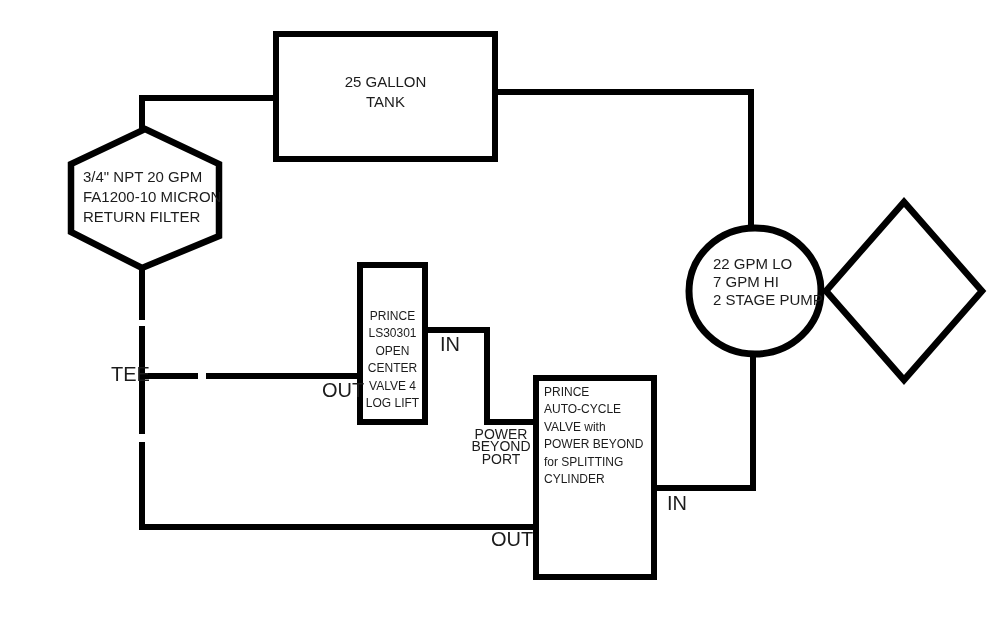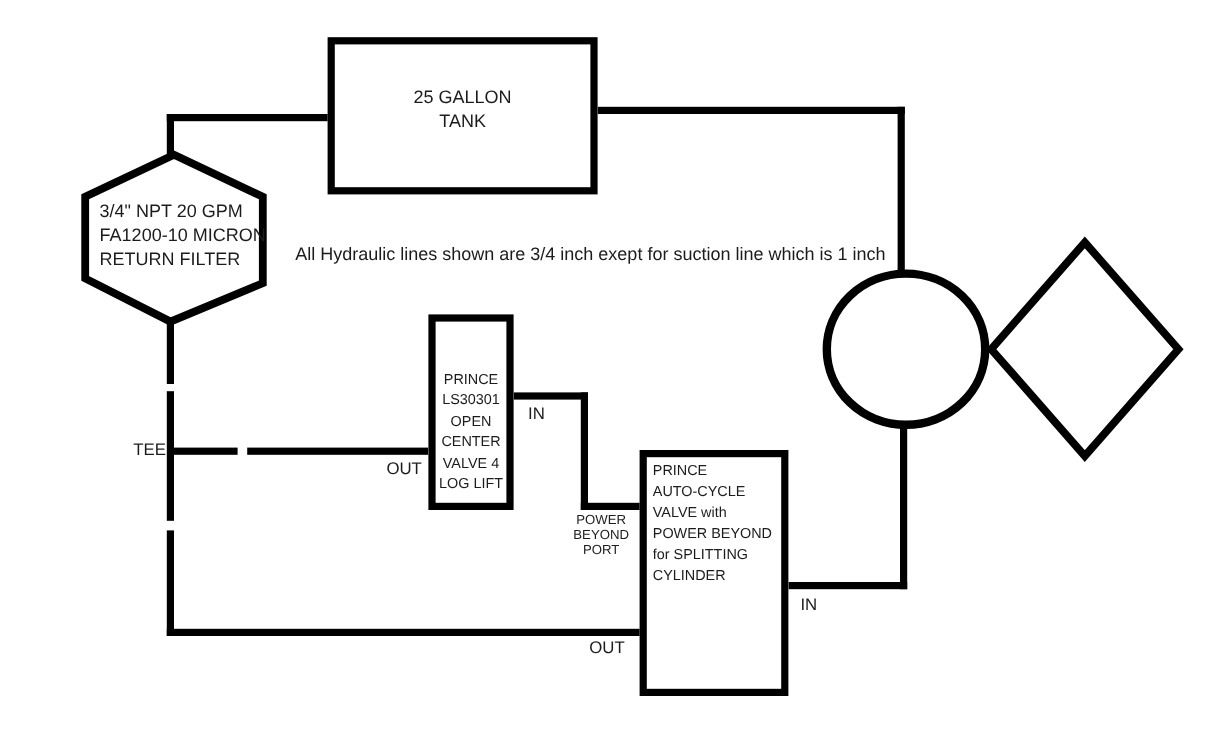--- a/index.html
+++ b/index.html
@@ -5,21 +5,21 @@
   html,body{margin:0;padding:0;background:#fff;}
   .canvas{
     position:relative;width:1008px;height:630px;background:#ffffff;
     font-family:Liberation Sans, sans-serif;color:#1c1c1c;overflow:hidden;margin-left:20px;
   }
   .pipe{position:absolute;background:#000;}
   .shape-layer{position:absolute;left:0;top:0;}
   .node-box{position:absolute;border:6px solid #000;background:#fff;box-sizing:border-box;}
   .lbl{position:absolute;white-space:pre-line;}
   .t15{font-size:15px;line-height:20px;}
-  .t14{font-size:14px;line-height:15px;}
+  .t14{font-size:20px;line-height:15px;}
   .t13{font-size:12px;line-height:17.4px;}
   .center{text-align:center;}
   .note{font-size:15px;}
 </style>
 </head>
 <body>
 
 <div class="canvas">
 
   <div class="pipe" style="left:119px;top:95px;width:140px;height:6px;"></div>
@@ -46,36 +46,38 @@
 
   <div class="node-box" style="left:253px;top:31px;width:225px;height:131px;"></div>
   <div class="node-box" style="left:337px;top:262px;width:71px;height:163px;"></div>
   <div class="node-box" style="left:513px;top:375px;width:124px;height:205px;"></div>
 
   <div class="lbl t15 center" style="left:253px;top:72px;width:225px;">25 GALLON
 TANK</div>
   <div class="lbl t15" style="left:63px;top:167px;">3/4" NPT 20 GPM
 FA1200-10 MICRON
 RETURN  FILTER</div>
-  <div class="lbl note" style="left:226px;top:204px;">All Hydraulic lines shown  are 3/4 inch exept for suction line which is 1 inch</div>
   <div class="lbl t13 center" style="left:337px;top:308px;width:71px;">PRINCE
 LS30301
 OPEN
 CENTER
 VALVE 4
 LOG LIFT</div>
   <div class="lbl t13" style="left:524px;top:384px;">PRINCE
 AUTO-CYCLE
 VALVE with
 POWER BEYOND
 for SPLITTING
 CYLINDER</div>
+  <div class="lbl t15" style="left:693px;top:255px;line-height:18px;">22 GPM LO
+7 GPM HI
+2 STAGE PUMP</div>
 
   <div class="lbl t14" style="left:91px;top:367px;">TEE</div>
   <div class="lbl t14" style="left:302px;top:383px;">OUT</div>
   <div class="lbl t14" style="left:420px;top:337px;">IN</div>
-  <div class="lbl center" style="left:451px;top:428px;width:60px;font-size:11px;line-height:12.3px;">POWER
+  <div class="lbl center" style="left:451px;top:428px;width:60px;font-size:14px;line-height:12.3px;">POWER
 BEYOND
 PORT</div>
   <div class="lbl t14" style="left:647px;top:496px;">IN</div>
   <div class="lbl t14" style="left:471px;top:532px;">OUT</div>
 
 </div>
 
 </body></html>

